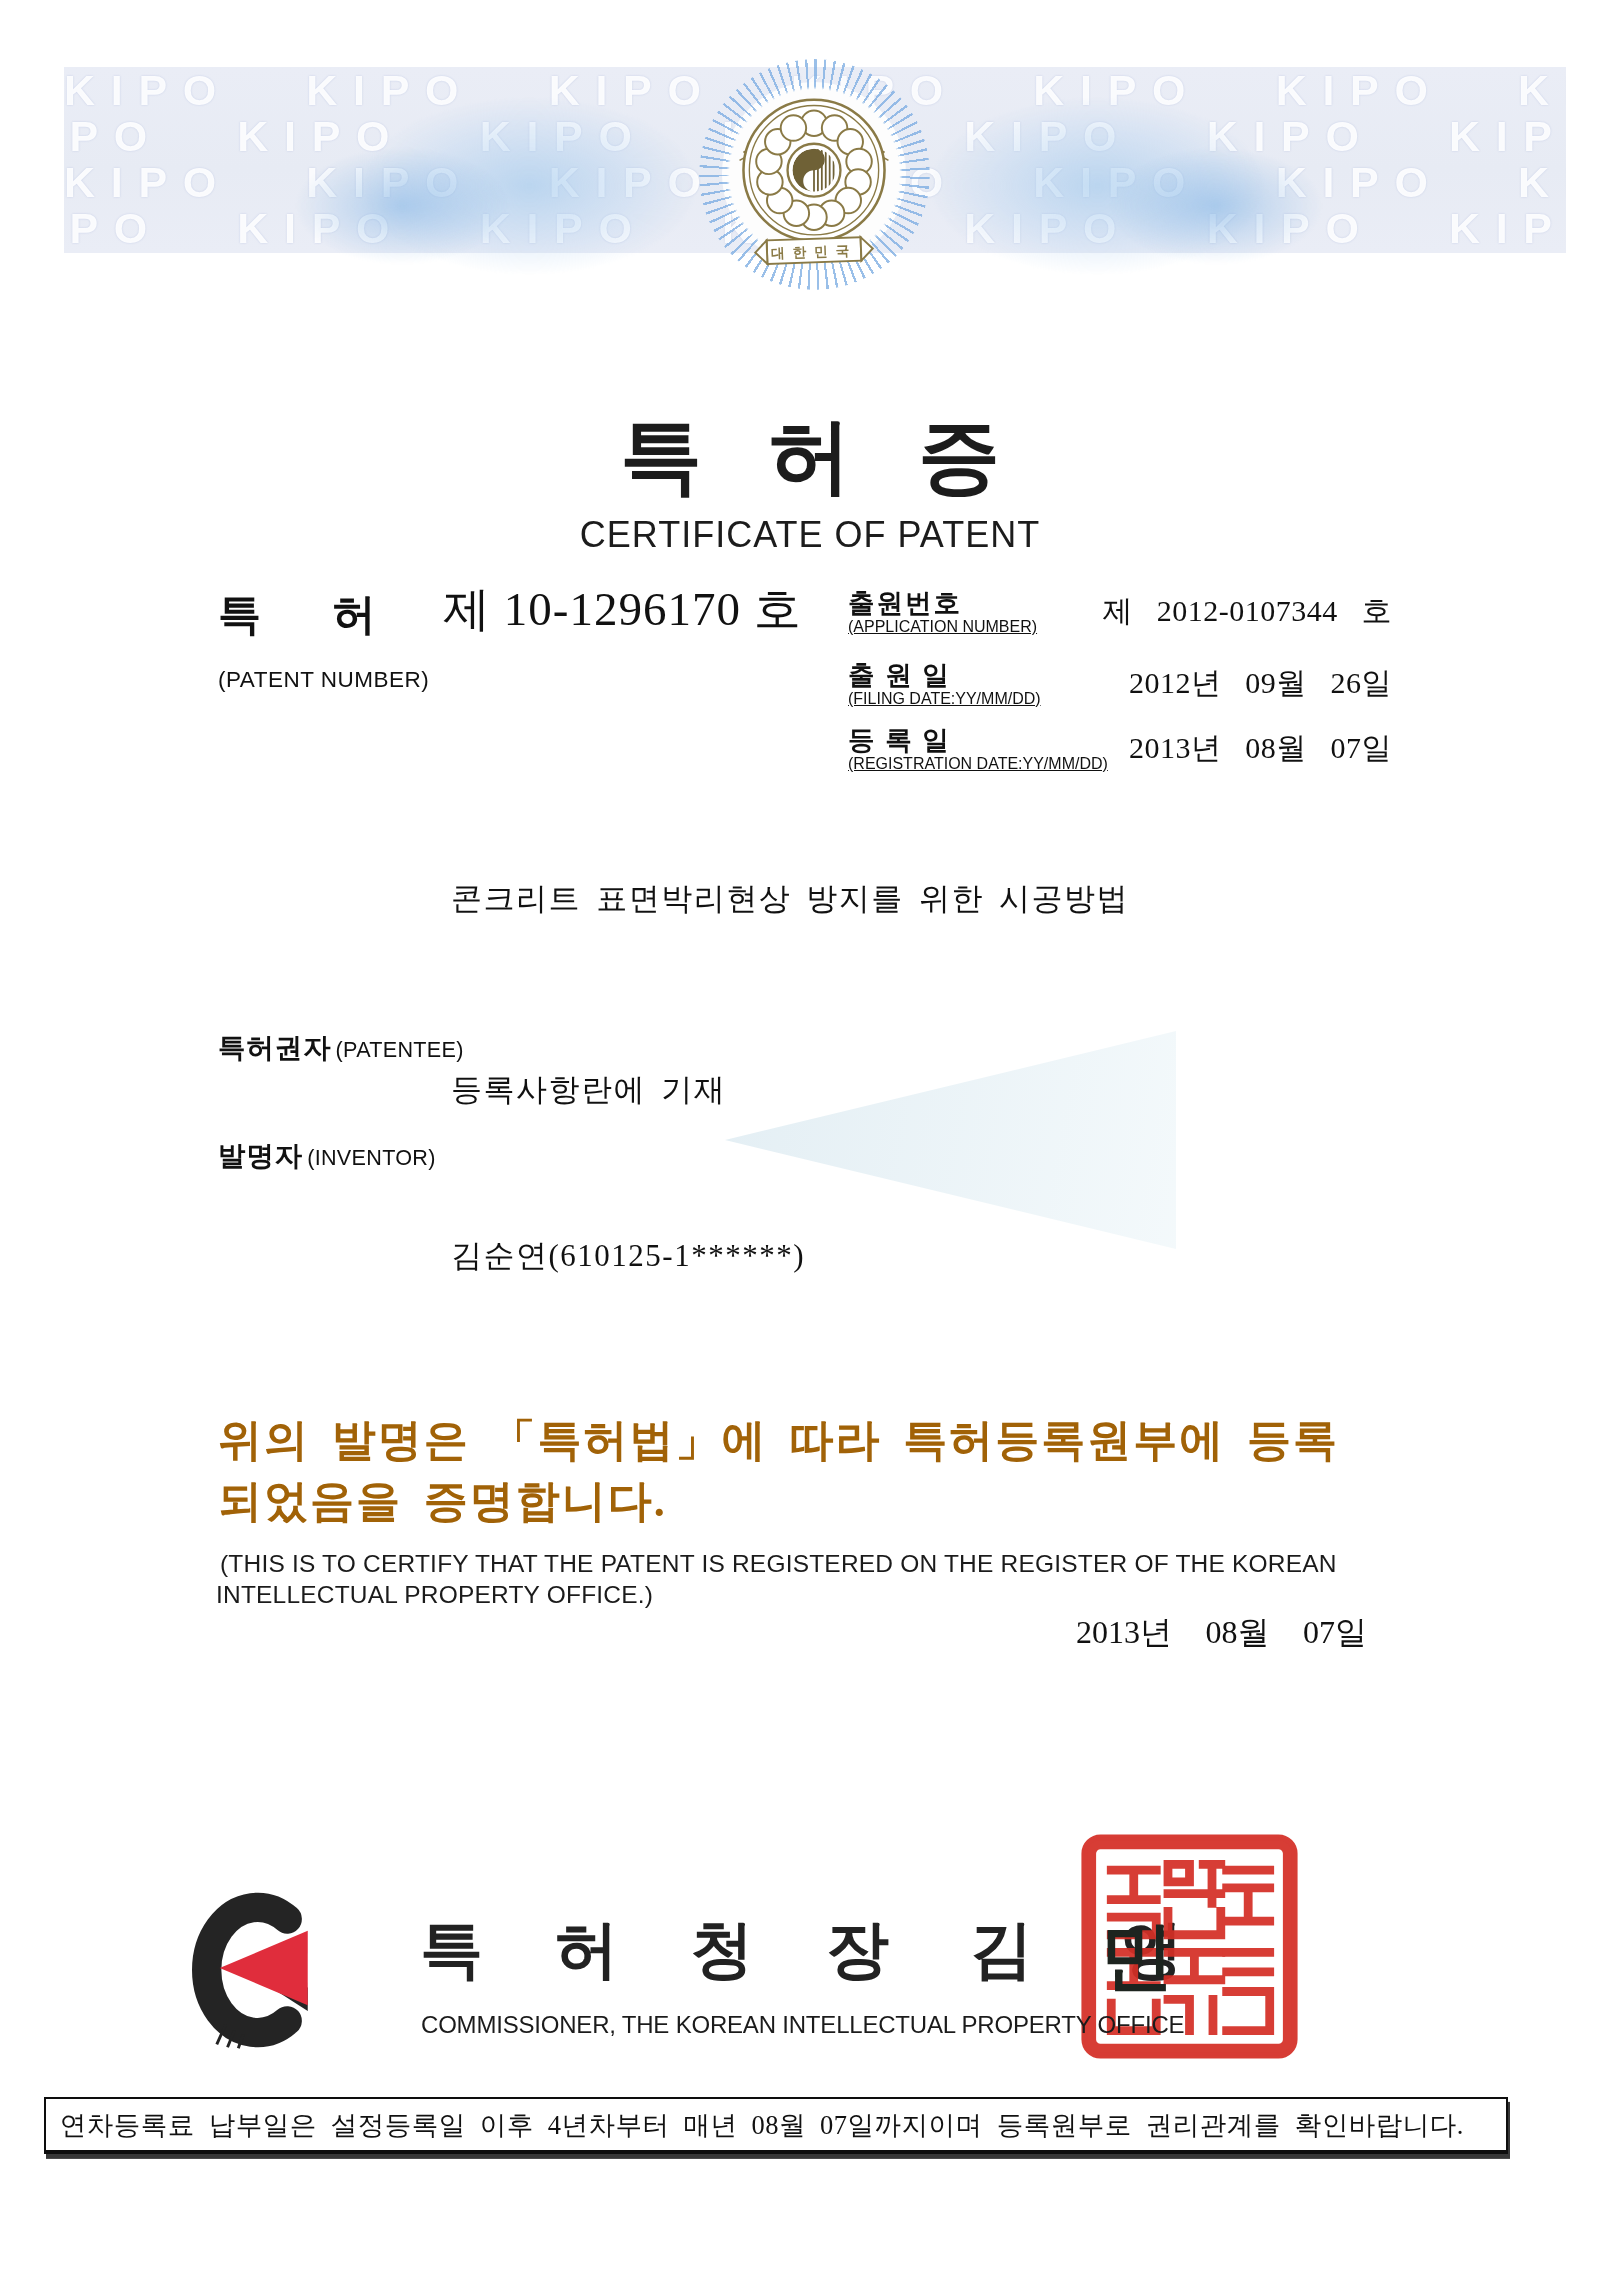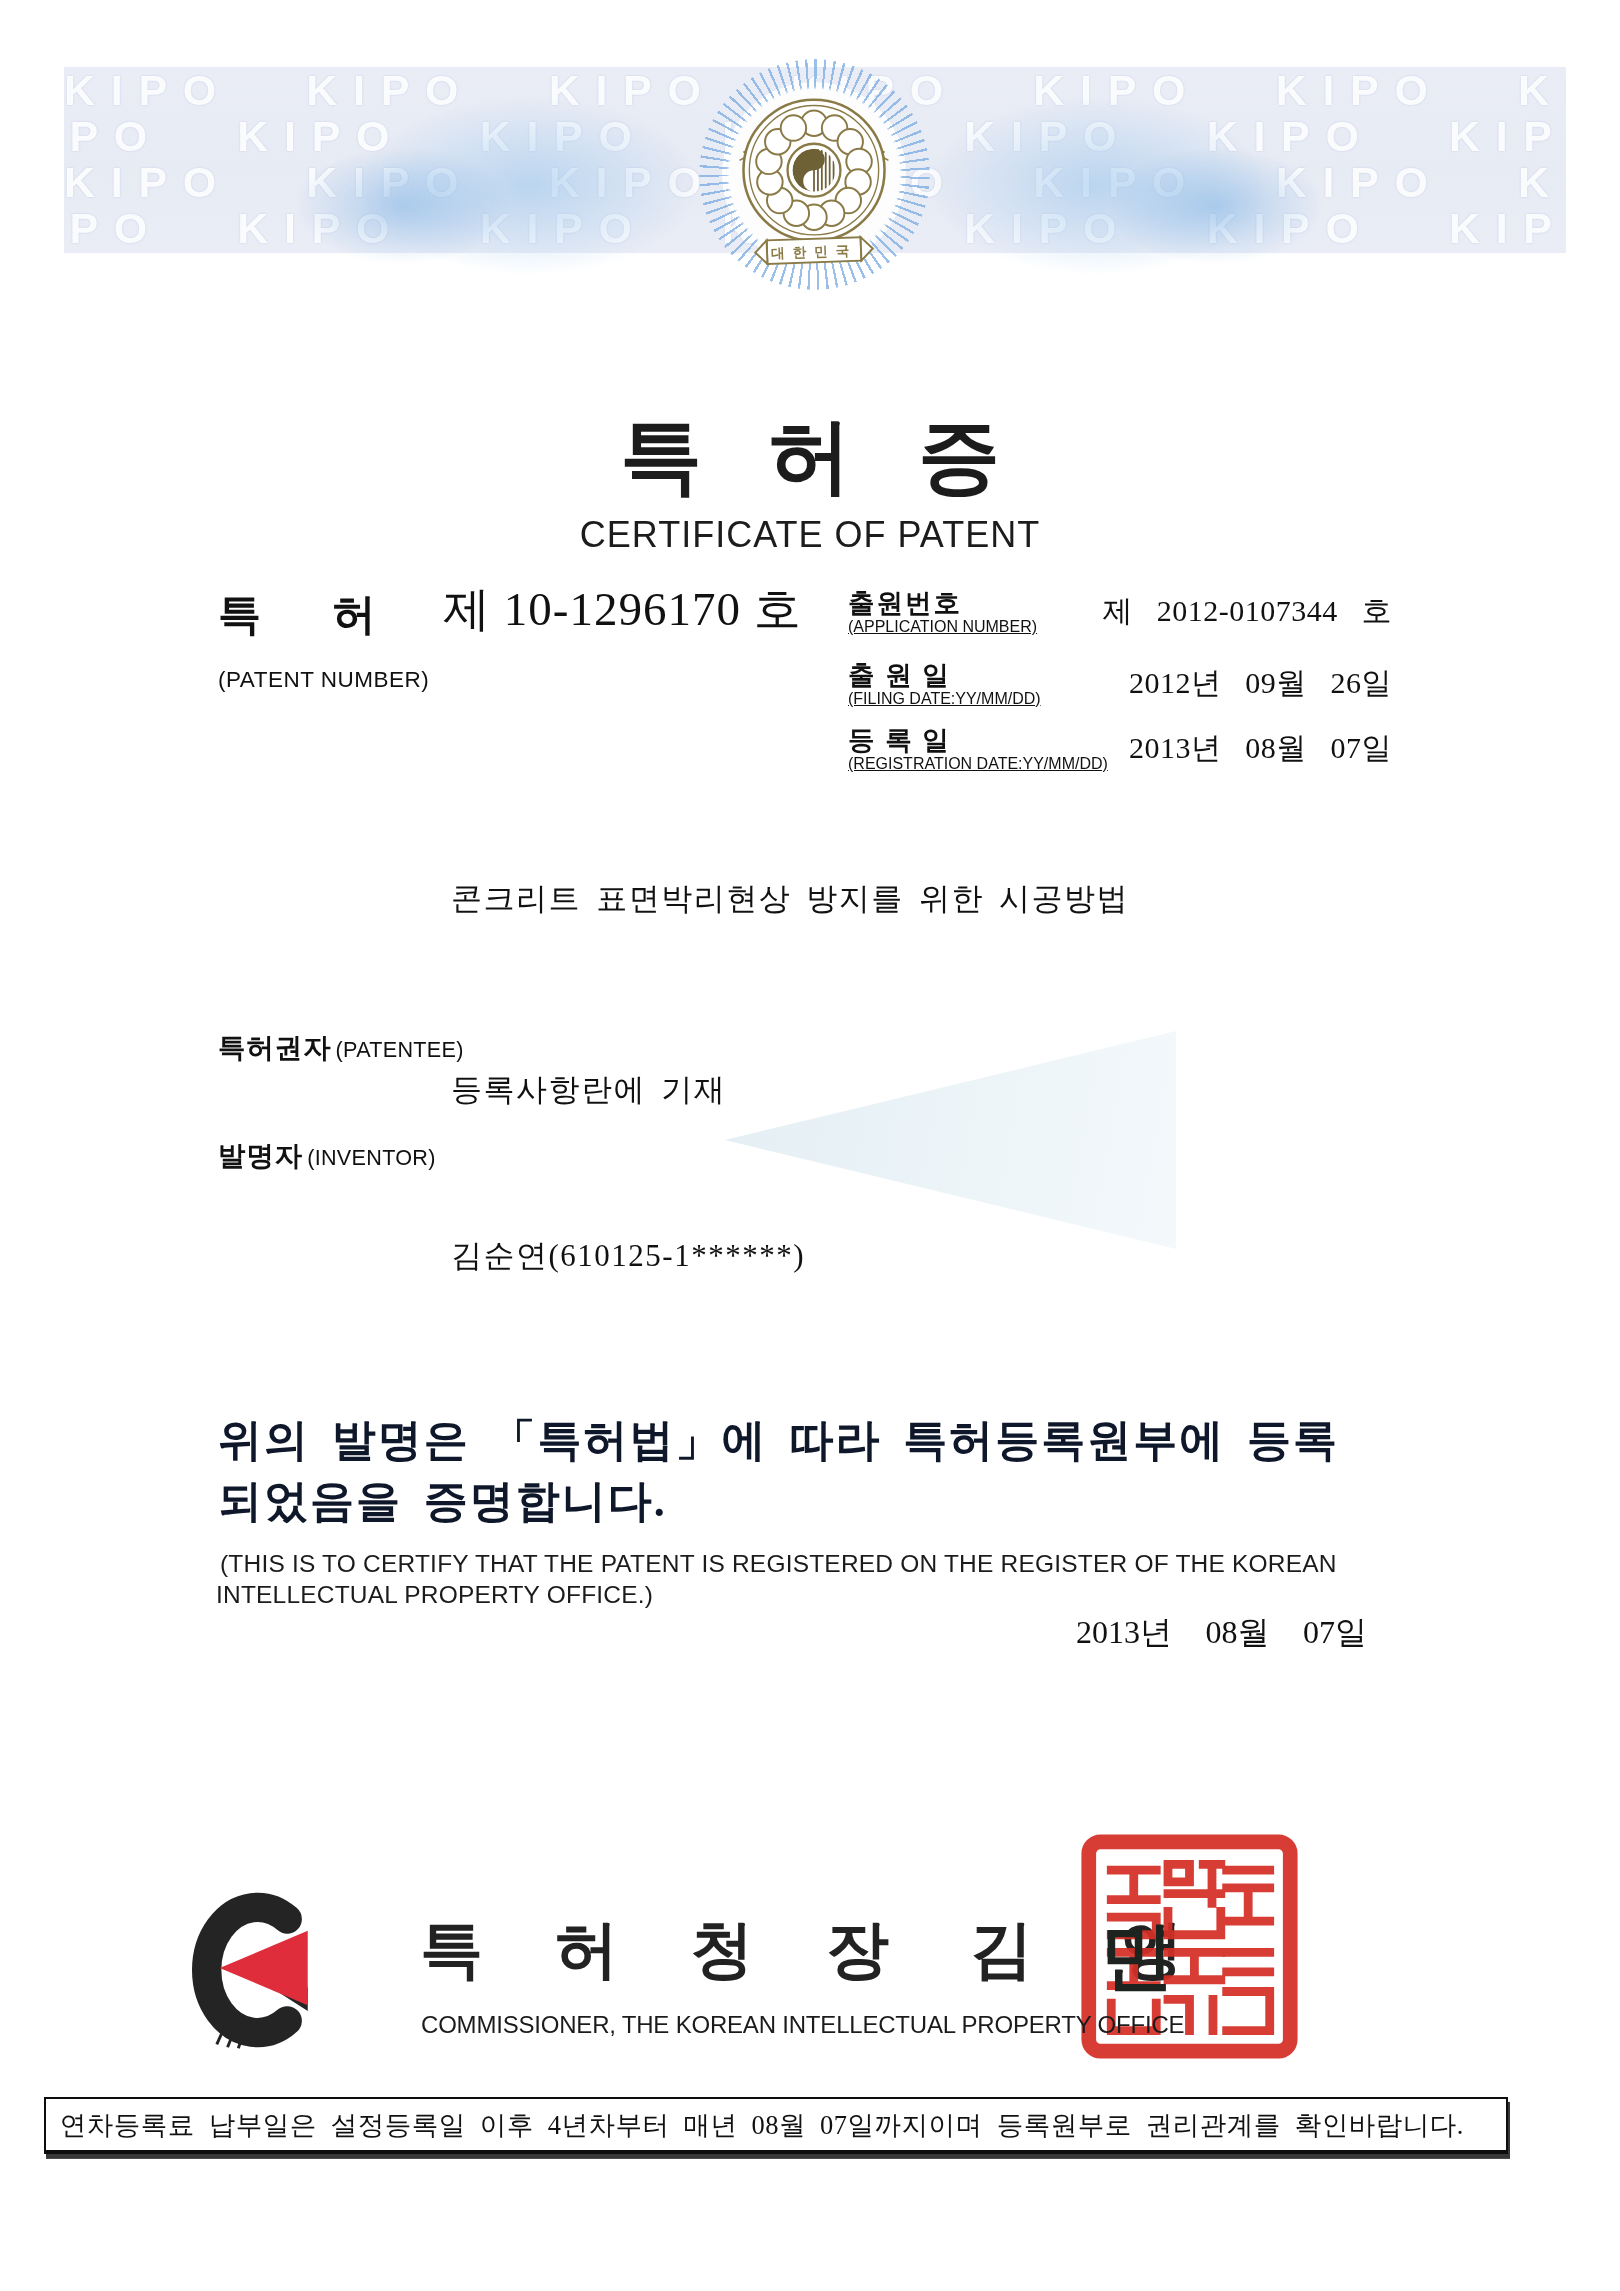--- a/index.html
+++ b/index.html
@@ -57,21 +57,21 @@
   .pn-sub{left:218px;top:667px;font-size:22.5px;letter-spacing:0.5px;}
 
   .info-label{font-size:26.5px;font-weight:bold;letter-spacing:2px;line-height:29px;}
   .info-sub{font-size:16px;line-height:18.6px;letter-spacing:0;text-decoration:underline;}
   .info-value{font-size:30px;text-align:right;word-spacing:15.7px;letter-spacing:0.5px;}
 
   .sec-label{font-size:27.4px;font-weight:bold;letter-spacing:1px;}
   .sec-sub{font-size:21.6px;font-weight:normal;letter-spacing:0.3px;}
   .sec-value{font-size:31px;letter-spacing:1.5px;word-spacing:5.9px;}
 
-  .statement{font-size:44px;font-weight:bold;letter-spacing:2px;word-spacing:8.8px;color:#0f172a;}
+  .statement{font-size:44px;font-weight:bold;letter-spacing:2px;word-spacing:8.8px;color:#a16207;}
   .statement-en{font-size:24.5px;letter-spacing:0.2px;color:#1b1b1b;}
   .date-line{font-size:32px;text-align:right;word-spacing:25.5px;}
 
   .watermark-tri{
     left:725px;top:1031px;width:451px;height:218px;
     background:linear-gradient(100deg,rgba(205,225,235,0.55),rgba(222,238,244,0.35));
     clip-path:polygon(0% 50%,100% 0%,100% 100%);
   }
 
   .comm-kr{

